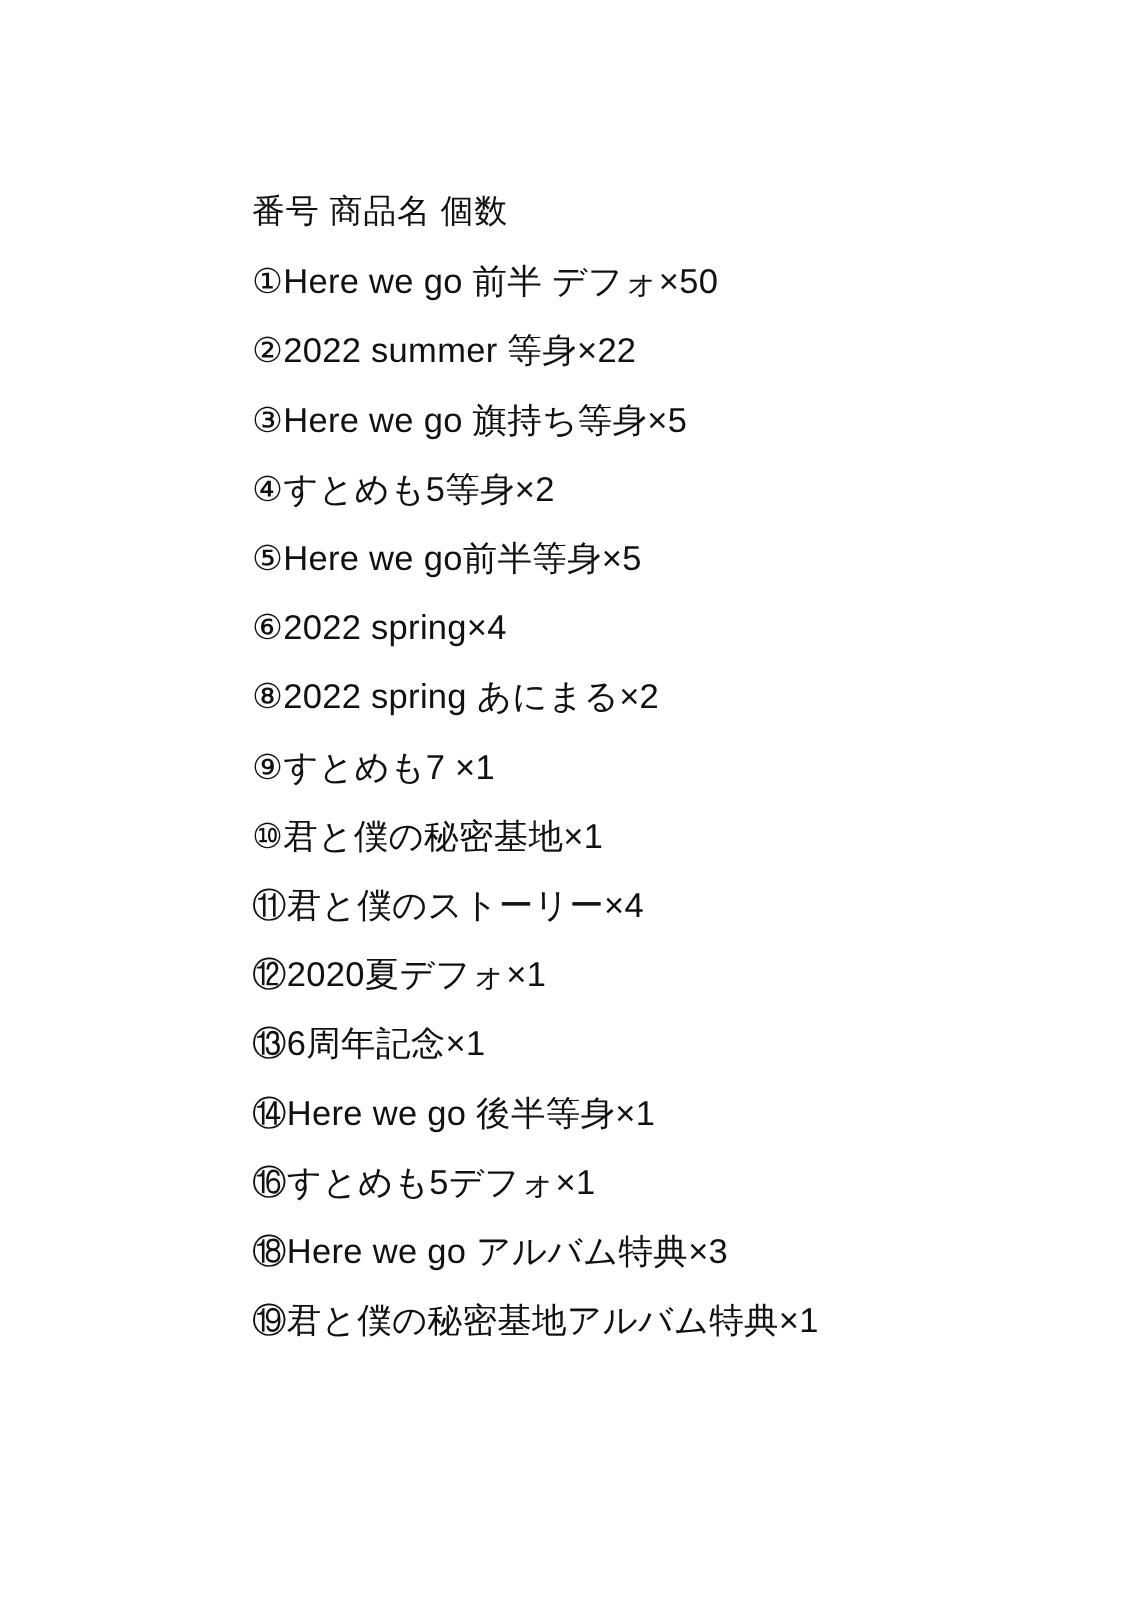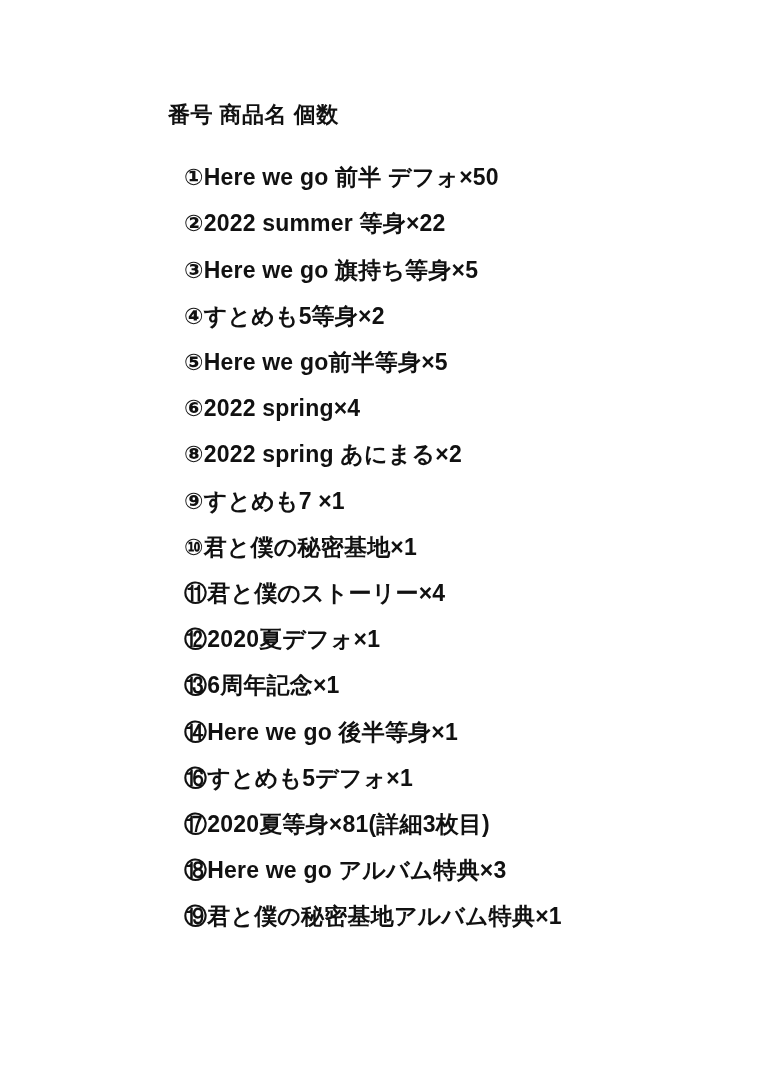--- a/index.html
+++ b/index.html
@@ -12,26 +12,25 @@
     background: #ffffff;
     font-family: "Liberation Sans", "DejaVu Sans", sans-serif;
     color: #111111;
     overflow: hidden;
   }
   .page {
     position: relative;
     width: 764px;
     height: 1080px;
     box-sizing: border-box;
-    padding: 92px 40px 0 168px;
-    font-weight: bold;
+    padding: 118px 40px 0 168px;
   }
   .doc-list {
     list-style: none;
-    margin: 16px;
+    margin: 0;
     padding: 0;
   }
   .doc-line {
     font-size: 23px;
     line-height: 46.2px;
     white-space: nowrap;
     letter-spacing: 0.2px;
     color: #111111;
   }
   .doc-line.header-line {
@@ -52,17 +51,16 @@
     <li class="doc-line">⑤Here we go前半等身×5</li>
     <li class="doc-line">⑥2022 spring×4</li>
     <li class="doc-line">⑧2022 spring あにまる×2</li>
     <li class="doc-line">⑨すとめも7 ×1</li>
     <li class="doc-line">⑩君と僕の秘密基地×1</li>
     <li class="doc-line">⑪君と僕のストーリー×4</li>
     <li class="doc-line">⑫2020夏デフォ×1</li>
     <li class="doc-line">⑬6周年記念×1</li>
     <li class="doc-line">⑭Here we go 後半等身×1</li>
     <li class="doc-line">⑯すとめも5デフォ×1</li>
-    <li class="doc-line">⑰2020夏等身×81(詳細3枚目)</li>
     <li class="doc-line">⑱Here we go アルバム特典×3</li>
     <li class="doc-line">⑲君と僕の秘密基地アルバム特典×1</li>
   </ul>
 </div>
 
 </body></html>

